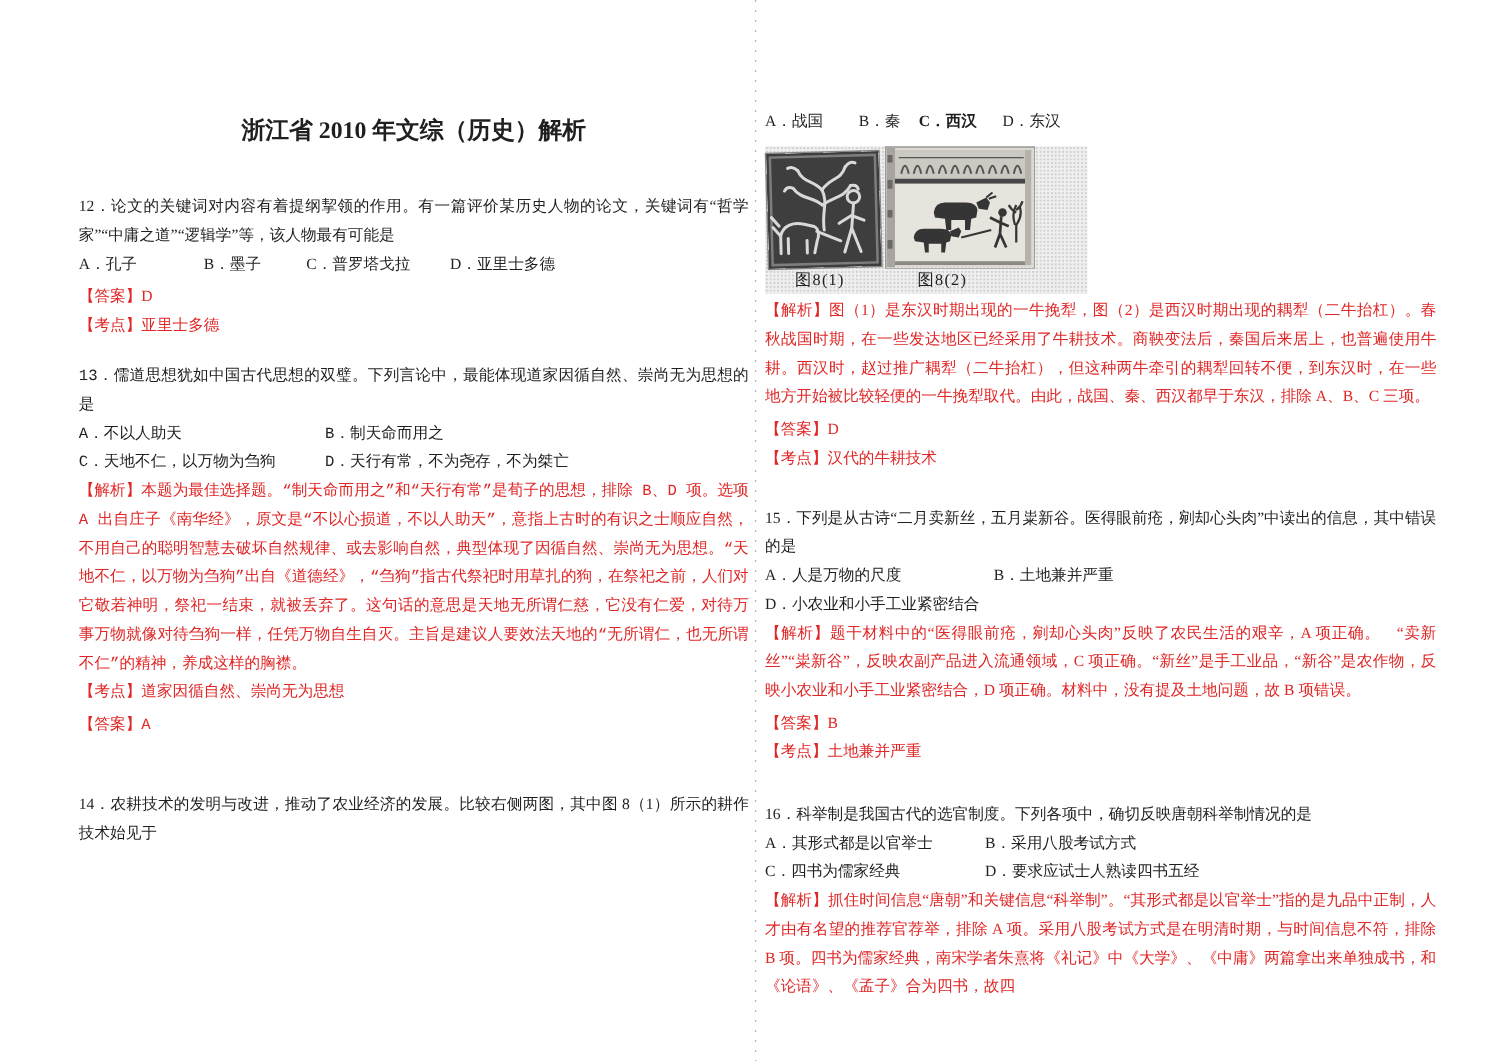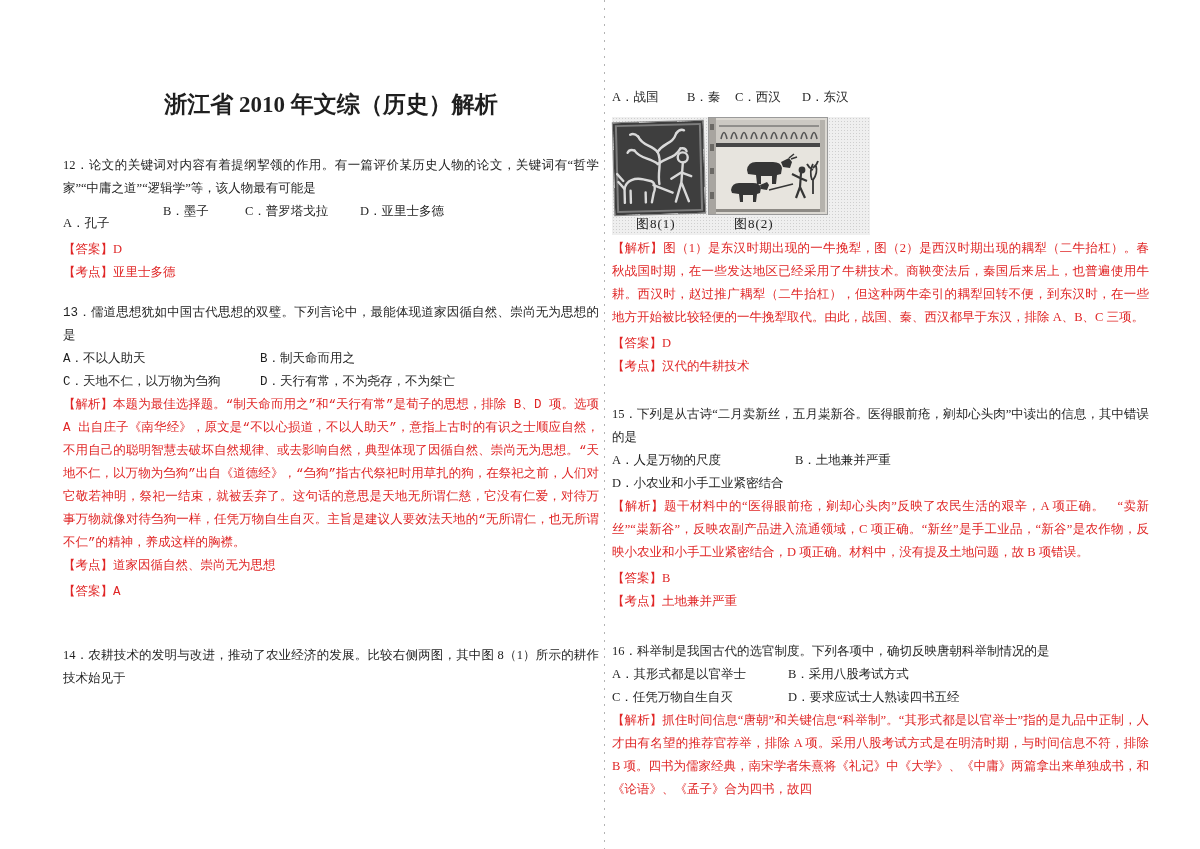--- a/index.html
+++ b/index.html
@@ -9,39 +9,39 @@
     color:var(--text_black,#1f1f1f);
   }
   .col{position:absolute;top:0;font-size:12.5px;line-height:23px;text-align:justify;}
   #left-col{left:63px;width:536px;}
   #right-col{left:612px;width:537px;}
   .divider{
     position:absolute;left:603px;top:0;bottom:0;width:2px;
     background-image:repeating-linear-gradient(to bottom,#b3b3b3 0 2px,transparent 2px 8px);
     background-size:1px 100%;background-repeat:no-repeat;background-position:center top;
   }
-  .doc-title{margin:93px 0 0 0;font-size:23px;font-weight:bold;text-align:center;line-height:24px;}
+  .doc-title{margin:93px 0 0 0;font-size:19px;font-weight:bold;text-align:center;line-height:24px;}
   p{margin:0;}
   .red{color:var(--accent_red,#e02626);}
   .q{margin:0;}
   .mt-q13{margin-top:18px;font-family:Liberation Mono, monospace;}
   .mt-q14{margin-top:40px;}
   .mt-stem12{margin-top:37px;}
   .mt-opts14{margin-top:86px;}
   .mt-q15{margin-top:25px;}
   .mt-q16{margin-top:27px;}
   .ans{margin-top:3px;}
   .opt-row{display:flex;line-height:23px;}
   .opt{display:block;}
-  .w100{width:100px;margin-top:12px;}
+  .w100{width:100px;}
   .w82{width:82px;}
   .w115{width:115px;}
   .w75{width:75px;}
   .w48{width:48px;}
-  .w67{width:67px;}
+  .w67{width:67px;font-weight:bold;}
   .wq13{width:197px;}
   .wq15{width:183px;}
   .wq16{width:176px;}
   
   .fig-area{
     position:relative;width:258px;height:118px;margin-top:8px;
     background-color:#efefef;
     background-image:radial-gradient(#cfcfcf 0.6px,transparent 0.7px);
     background-size:3px 3px;
   }
@@ -171,18 +171,18 @@
     <p class="red">【考点】土地兼并严重</p>
   </div>
 
   <div class="q mt-q16">
     <p>16．科举制是我国古代的选官制度。下列各项中，确切反映唐朝科举制情况的是</p>
     <div class="opt-row">
       <span class="opt wq16">A．其形式都是以官举士</span>
       <span class="opt">B．采用八股考试方式</span>
     </div>
     <div class="opt-row">
-      <span class="opt wq16">C．任凭万物自生自灭</span>
+      <span class="opt wq16">C．四书为儒家经典</span>
       <span class="opt">D．要求应试士人熟读四书五经</span>
     </div>
     <p class="red">【解析】抓住时间信息“唐朝”和关键信息“科举制”。“其形式都是以官举士”指的是九品中正制，人才由有名望的推荐官荐举，排除 A 项。采用八股考试方式是在明清时期，与时间信息不符，排除 B 项。四书为儒家经典，南宋学者朱熹将《礼记》中《大学》、《中庸》两篇拿出来单独成书，和《论语》、《孟子》合为四书，故四</p>
   </div>
 </div>
 
 </body></html>

